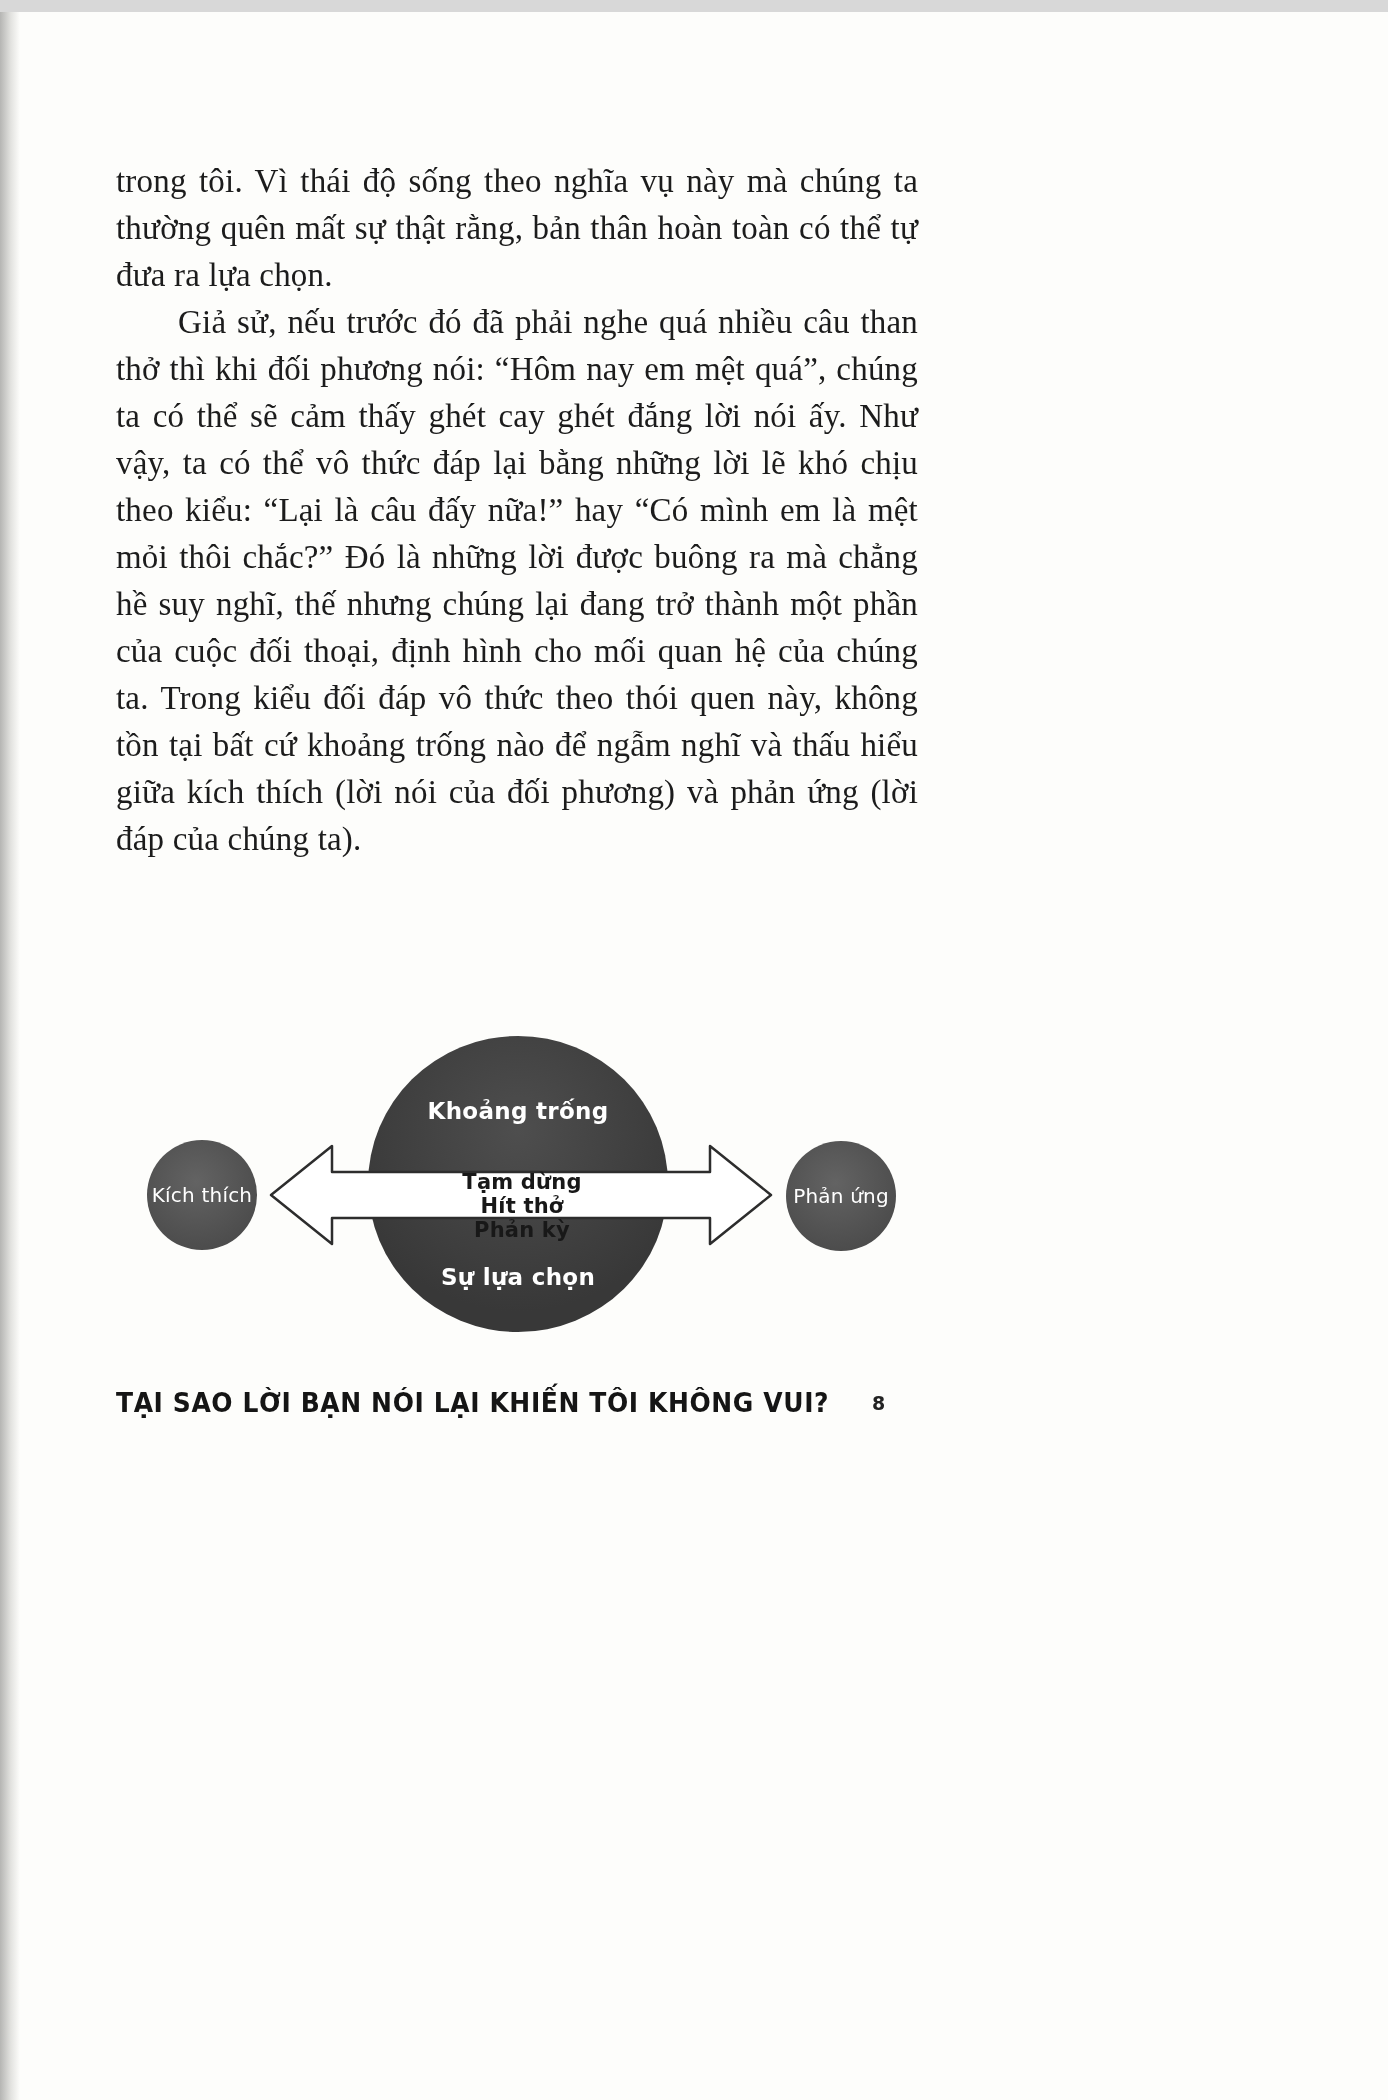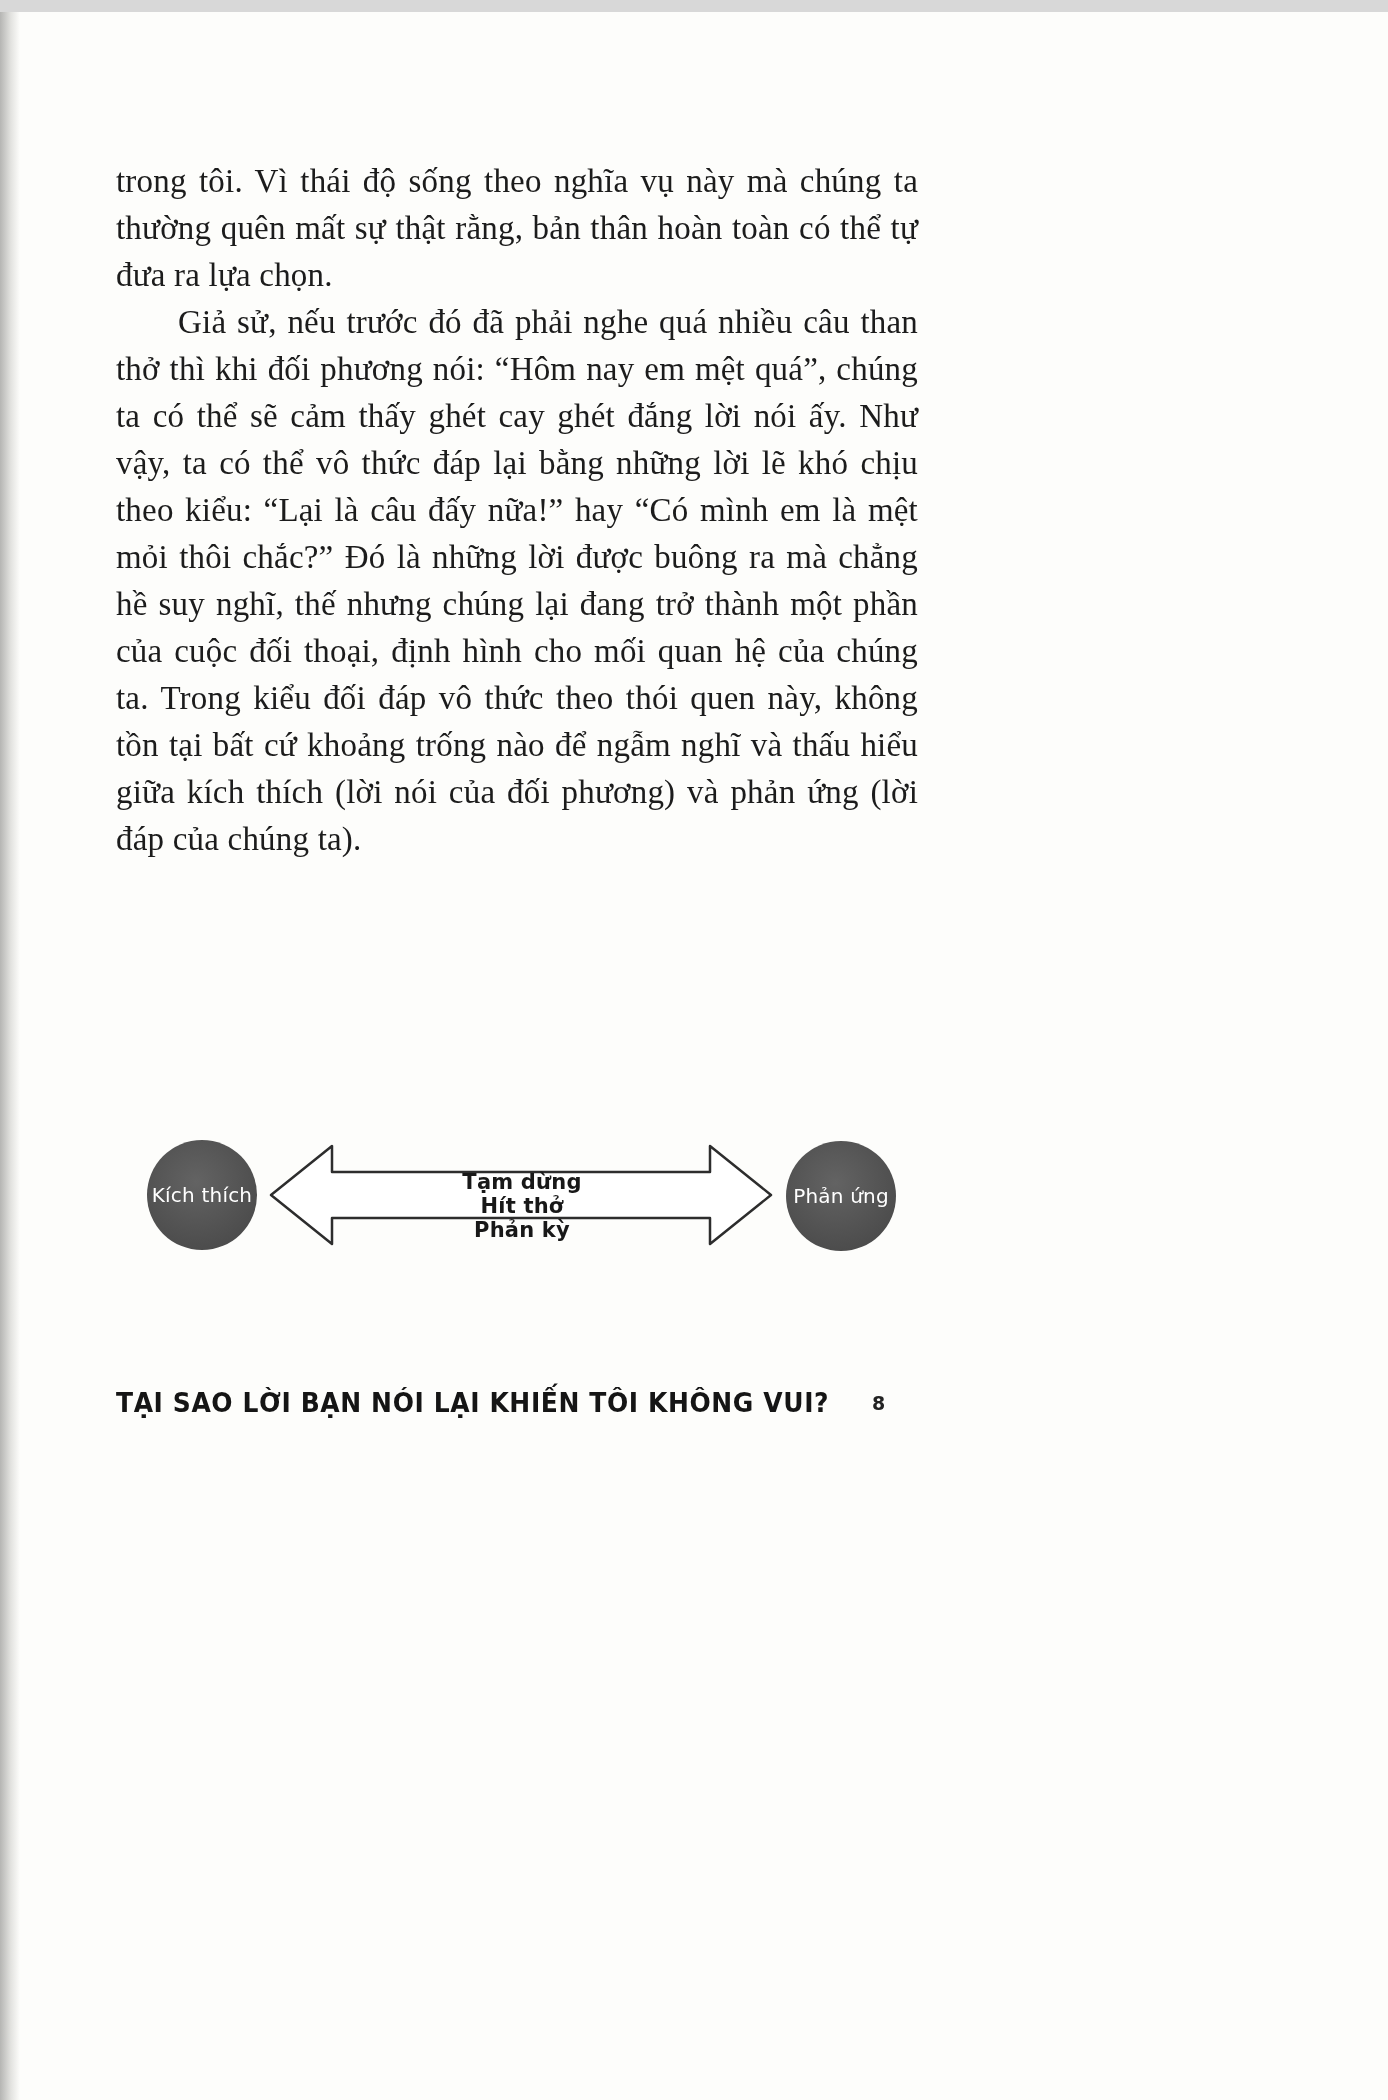--- a/index.html
+++ b/index.html
@@ -117,20 +117,24 @@
 
 <div class="page">
 
   <div class="page-edge"></div>
 
   <div class="body-text">
     <p class="no-indent">trong tôi. Vì thái độ sống theo nghĩa vụ này mà chúng ta thường quên mất sự thật rằng, bản thân hoàn toàn có thể tự đưa ra lựa chọn.</p>
     <p>Giả sử, nếu trước đó đã phải nghe quá nhiều câu than thở thì khi đối phương nói: “Hôm nay em mệt quá”, chúng ta có thể sẽ cảm thấy ghét cay ghét đắng lời nói ấy. Như vậy, ta có thể vô thức đáp lại bằng những lời lẽ khó chịu theo kiểu: “Lại là câu đấy nữa!” hay “Có mình em là mệt mỏi thôi chắc?” Đó là những lời được buông ra mà chẳng hề suy nghĩ, thế nhưng chúng lại đang trở thành một phần của cuộc đối thoại, định hình cho mối quan hệ của chúng ta. Trong kiểu đối đáp vô thức theo thói quen này, không tồn tại bất cứ khoảng trống nào để ngẫm nghĩ và thấu hiểu giữa kích thích (lời nói của đối phương) và phản ứng (lời đáp của chúng ta).</p>
   </div>
 
+  <div class="center-circle">
+    <div class="circle-caption caption-top">Khoảng trống</div>
+    <div class="circle-caption caption-bottom">Sự lựa chọn</div>
+  </div>
 
   <svg class="arrow-svg" viewBox="0 0 506 118" xmlns="http://www.w3.org/2000/svg">
     <polygon points="3,59 64,10 64,36 442,36 442,10 503,59 442,108 442,82 64,82 64,108" fill="#ffffff" stroke="#2d2d2d" stroke-width="2.5" stroke-linejoin="round"></polygon>
   </svg>
 
   <div class="arrow-labels">
     <span>Tạm dừng</span>
     <span>Hít thở</span>
     <span>Phản kỳ</span>
   </div>

